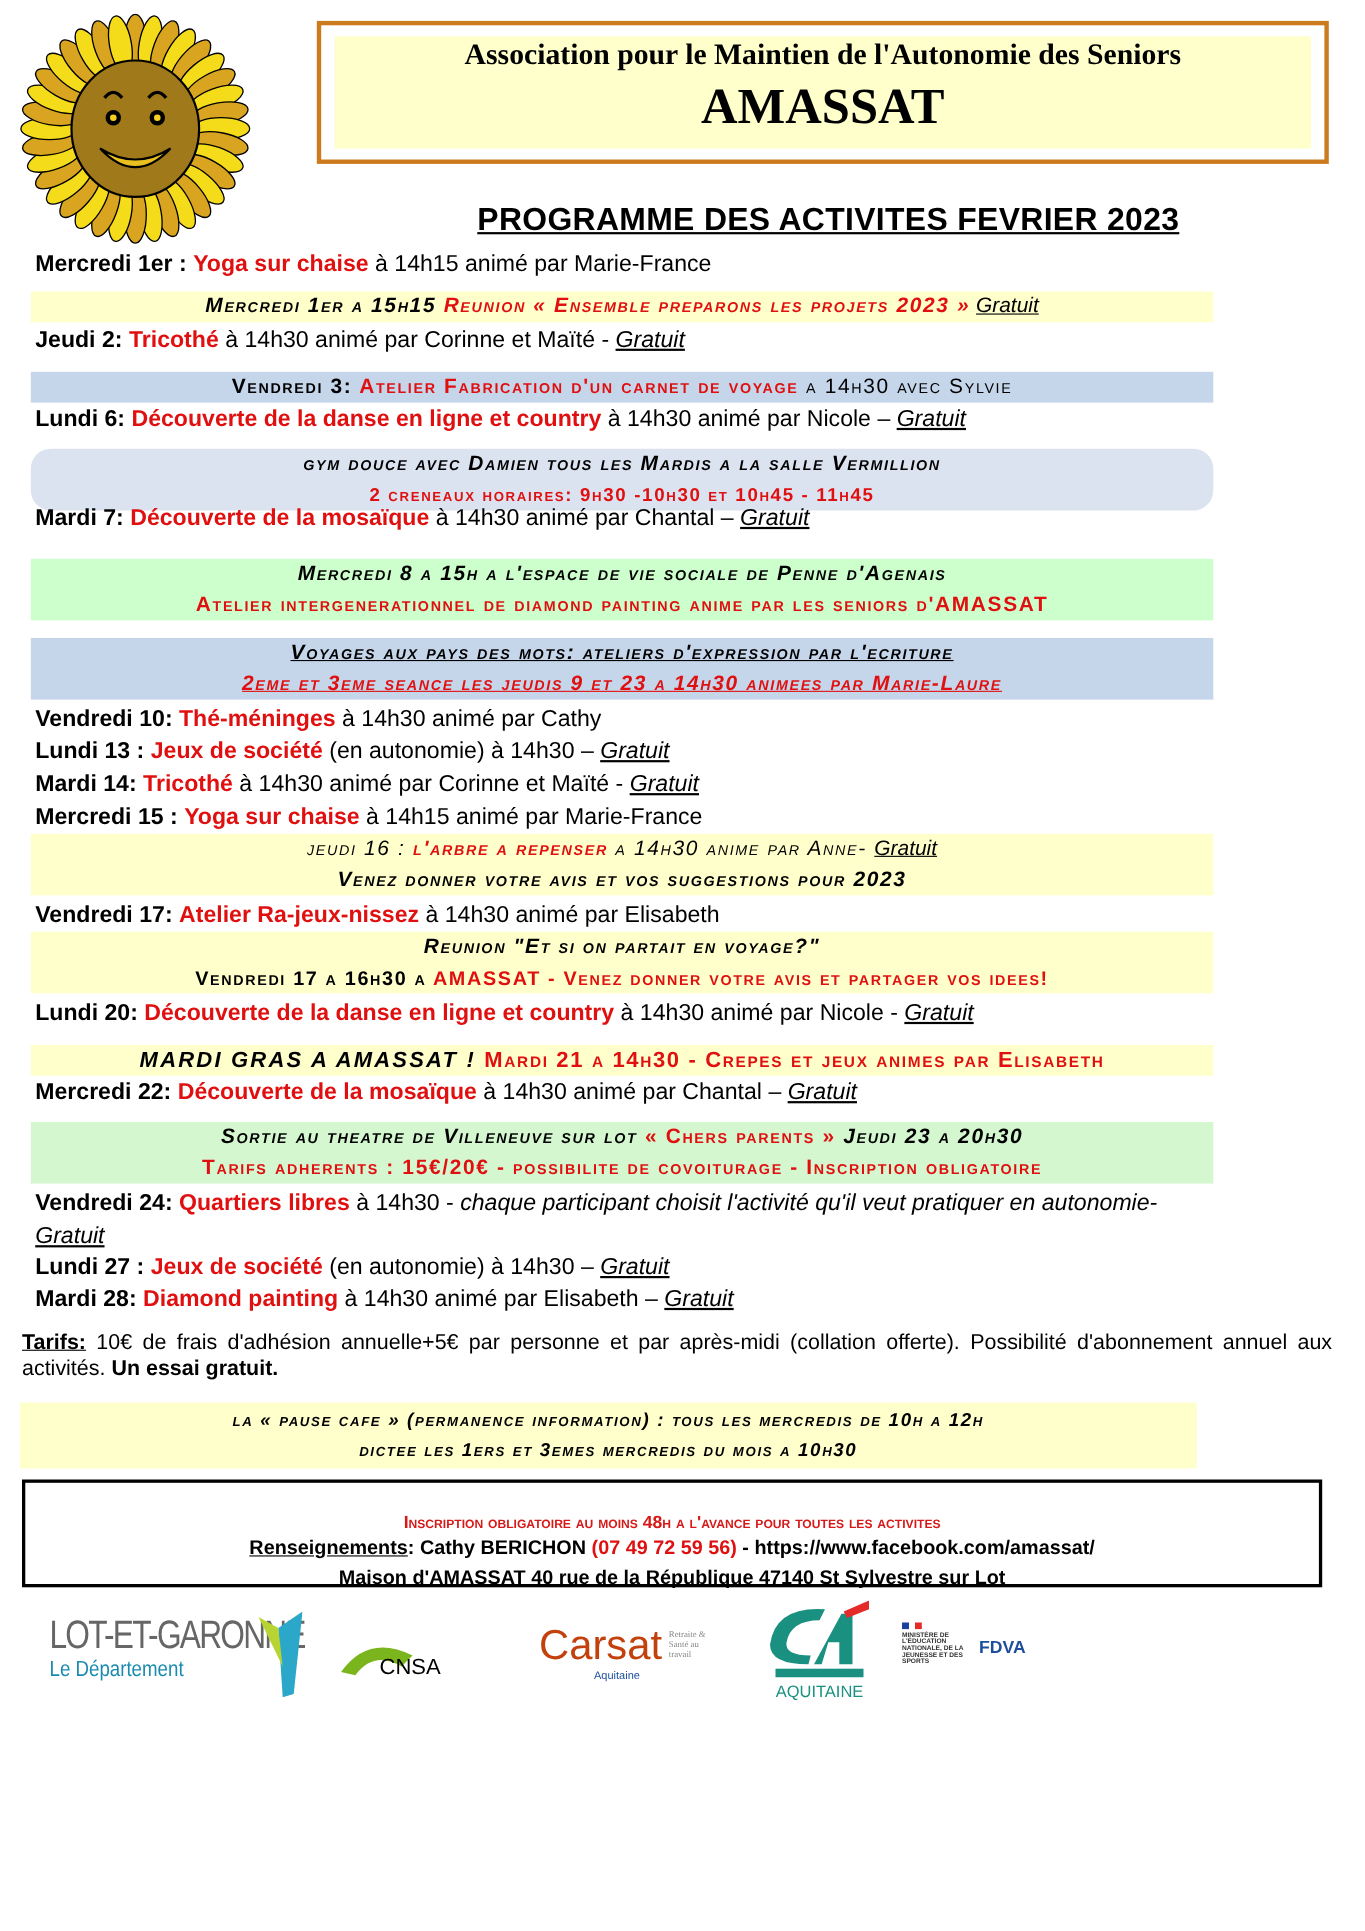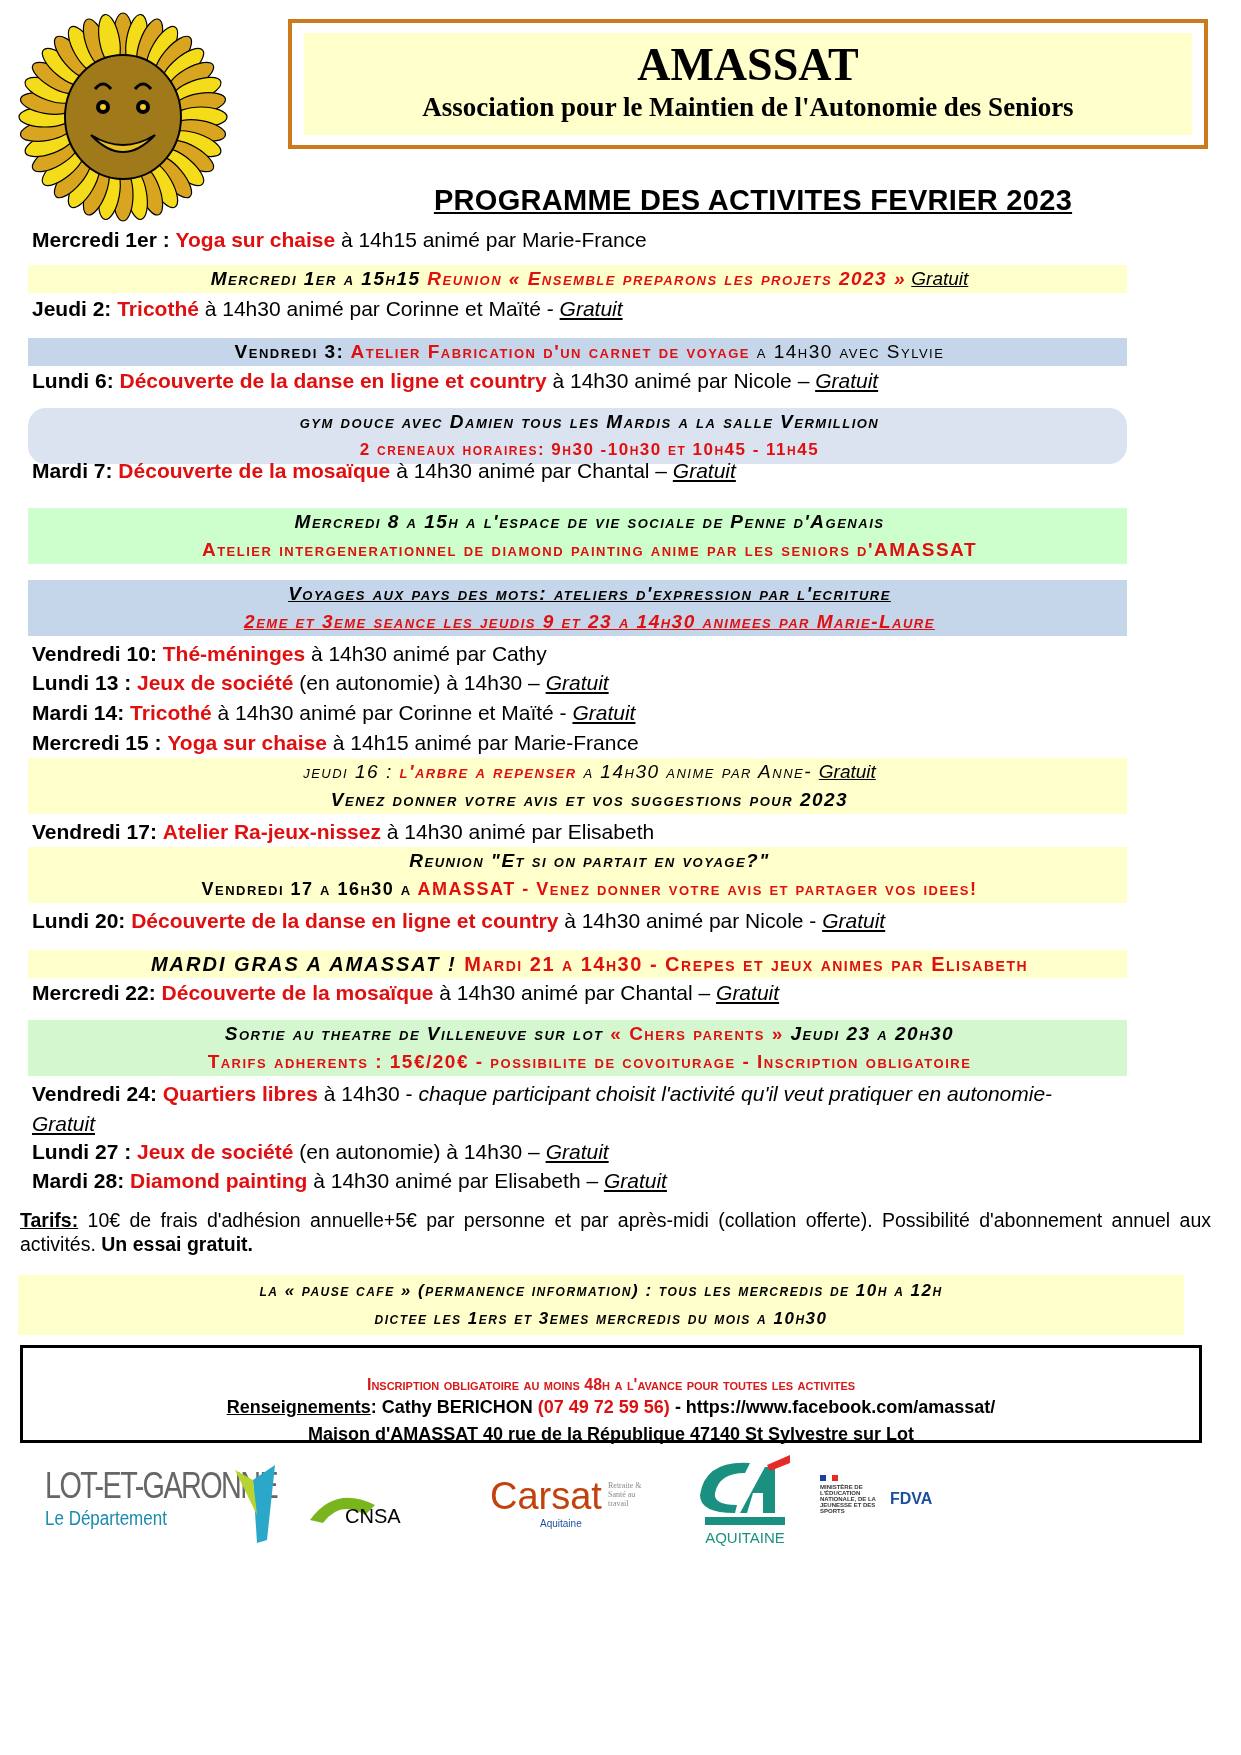--- a/index.html
+++ b/index.html
@@ -13,21 +13,21 @@
   #sunflower { position:absolute; left:18px; top:12px; width:210px; height:210px; }
 
   #header-box { position:absolute; left:288px; top:19px; width:920px; height:130px; border:4px solid #cc7a1e; background:#fff; box-sizing:border-box; }
   #header-inner { position:absolute; left:12px; top:10px; right:12px; bottom:10px; background:#ffffcc; text-align:center; }
   #org-name { font-family:"Liberation Serif", "DejaVu Serif", serif; font-weight:bold; font-size:46px; line-height:52px; margin-top:6px; }
   #org-full { font-family:"Liberation Serif", "DejaVu Serif", serif; font-weight:bold; font-size:27px; line-height:32px; }
 
   #prog-title { position:absolute; left:378px; top:184px; width:750px; text-align:center; font-weight:bold; font-size:29px; text-decoration:underline; letter-spacing:0.3px; }
 
   .line { position:absolute; left:32px; right:32px; font-size:21px; line-height:30px; white-space:nowrap; }
-  .band { position:absolute; left:28px; width:1075px; text-align:center; font-size:19px; line-height:28px;padding-left:24px; }
+  .band { position:absolute; left:28px; width:1075px; text-align:center; font-size:19px; line-height:28px; }
   .band .row { display:block; }
   .yellow { background:#ffffcc; }
   .blue { background:#c5d5ea; }
   .lblue { background:#dce3f0;border-radius:18px; }
   .green { background:#ccffcc; }
   .lightgreen { background:#d4f7d0; }
 
   #tarifs { position:absolute; left:20px; right:30px; top:1348px; font-size:19.5px; line-height:24px; text-align:justify; }
   #contact-box { position:absolute; left:20px; top:1505px; width:1182px; height:98px; border:3px solid #000; box-sizing:border-box; text-align:center; font-weight:bold; }
   #contact-box .r1 { font-size:16px; color:#d61a1a; margin-top:28px; font-variant:small-caps; }
@@ -85,22 +85,22 @@
     <circle cx="-20" cy="-10" r="7" fill="#000"></circle>
       <circle cx="-20" cy="-10" r="3" fill="#f5d020"></circle>
     <circle cx="20" cy="-10" r="7" fill="#000"></circle>
       <circle cx="20" cy="-10" r="3" fill="#f5d020"></circle>
     <path d="M-32,18 q32,34 64,0 q-32,20 -64,0 z" fill="#e8c020" stroke="#000" stroke-width="2"></path>
   </g>
 </svg>
 
 <div id="header-box">
   <div id="header-inner">
+    <div id="org-full">Association pour le Maintien de l'Autonomie des Seniors</div>
     <div id="org-name">AMASSAT</div>
-    <div id="org-full">Association pour le Maintien de l'Autonomie des Seniors</div>
   </div>
 </div>
 
 <div id="prog-title">PROGRAMME  DES ACTIVITES FEVRIER 2023</div>
 
 <div class="line" style="top:225px">
   <span class="b">Mercredi 1er :</span>
   <span class="b red">Yoga sur chaise</span><span> à 14h15 animé par Marie-France</span>
 </div>
 
@@ -204,21 +204,21 @@
 </div>
 <div class="line" style="top:1166px">
   <span class="b">Mardi 28:</span>
   <span class="b red">Diamond painting</span><span> à 14h30 animé par Elisabeth – </span><span class="i u">Gratuit</span>
 </div>
 
 <div id="tarifs" style="top:1208px">
   <span class="b u">Tarifs:</span><span> 10€ de frais d'adhésion annuelle+5€ par personne et par après-midi (collation offerte). Possibilité d'abonnement annuel aux activités. </span><span class="b">Un essai gratuit.</span>
 </div>
 
-<div class="band yellow" style="top:1275px; left:18px; width:1166px; padding:2px 0;">
+<div class="band yellow" style="top:1275px; left:18px; width:1046px; padding:2px 12px;">
   <span class="row i b sc" style="font-size:17px">la « pause cafe » (permanence information) : tous les mercredis de 10h a 12h</span>
   <span class="row i b sc" style="font-size:17px">dictee les 1ers et 3emes mercredis du mois a 10h30</span>
 </div>
 
 <div id="contact-box" style="top:1345px">
   <div class="r1">Inscription obligatoire au moins 48h a l'avance pour toutes les activites</div>
   <div class="r2">
     <span class="u">Renseignements</span><span>: Cathy  BERICHON </span><span class="red">(07 49 72 59 56)</span><span> - https://www.facebook.com/amassat/</span>
   </div>
   <div class="r3">Maison d'AMASSAT 40 rue de la République 47140 St Sylvestre sur Lot</div>

